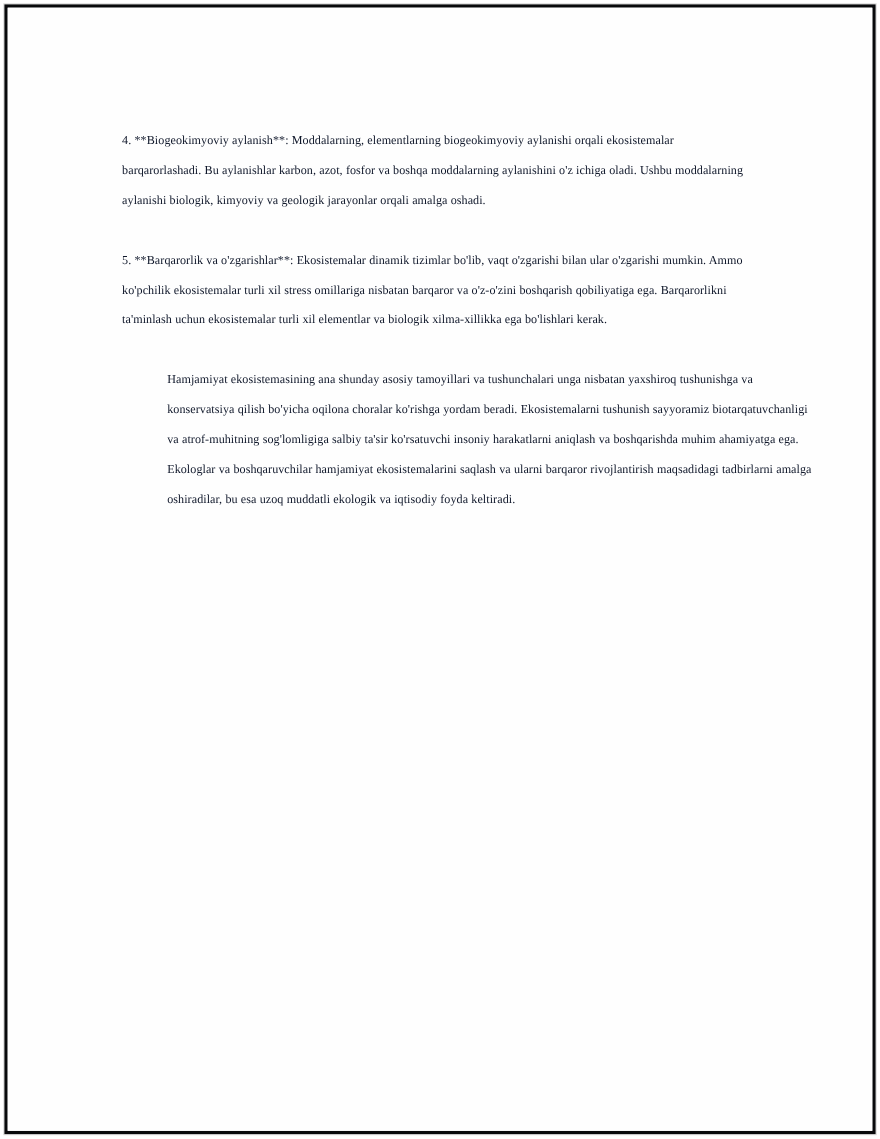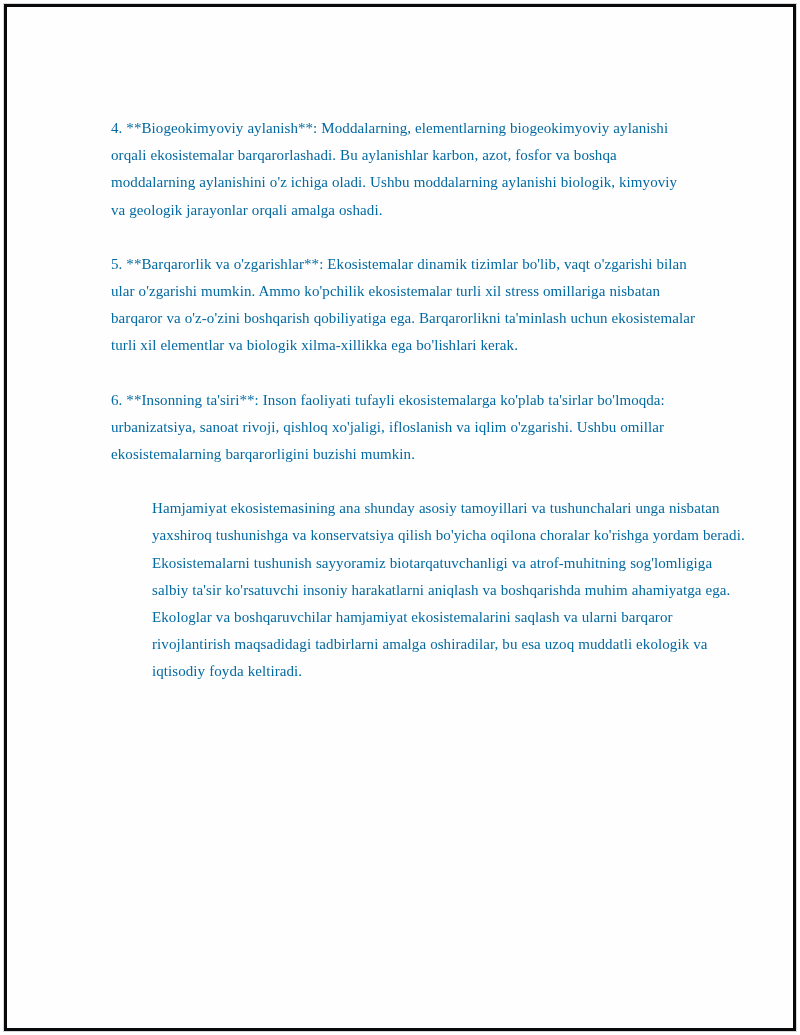--- a/index.html
+++ b/index.html
@@ -32,23 +32,23 @@
     bottom: 0;
     background: #fefefe;
   }
   .doc-body {
     position: absolute;
     left: 104px;
     top: 108px;
     width: 594px;
   }
   .para {
-    font-size: 15px;
+    font-size: 11px;
     line-height: 27.2px;
-    color: #0369a1;
+    color: #0f172a;
     margin: 0 0 27px 0;
     text-align: left;
     letter-spacing: 0.005em;
     word-spacing: 0.01em;
   }
   .para:last-child {
     margin-bottom: 0;
     margin-left: 41px;
   }
   .para.p-narrow {
@@ -62,19 +62,18 @@
 <body>
 
 <div class="page-frame">
   <div class="page-inner">
     <div class="doc-body">
 
       <p class="para p-narrow">4. **Biogeokimyoviy aylanish**: Moddalarning, elementlarning biogeokimyoviy aylanishi orqali ekosistemalar barqarorlashadi. Bu aylanishlar karbon, azot, fosfor va boshqa moddalarning aylanishini o'z ichiga oladi. Ushbu moddalarning aylanishi biologik, kimyoviy va geologik jarayonlar orqali amalga oshadi.</p>
 
       <p class="para p-wide">5. **Barqarorlik va o'zgarishlar**: Ekosistemalar dinamik tizimlar bo'lib, vaqt o'zgarishi bilan ular o'zgarishi mumkin. Ammo ko'pchilik ekosistemalar turli xil stress omillariga nisbatan barqaror va o'z-o'zini boshqarish qobiliyatiga ega. Barqarorlikni ta'minlash uchun ekosistemalar turli xil elementlar va biologik xilma-xillikka ega bo'lishlari kerak.</p>
 
-      <p class="para p-wide">6. **Insonning ta'siri**: Inson faoliyati tufayli ekosistemalarga ko'plab ta'sirlar bo'lmoqda: urbanizatsiya, sanoat rivoji, qishloq xo'jaligi, ifloslanish va iqlim o'zgarishi. Ushbu omillar ekosistemalarning barqarorligini buzishi mumkin.</p>
 
       <p class="para p-wide">Hamjamiyat ekosistemasining ana shunday asosiy tamoyillari va tushunchalari unga nisbatan yaxshiroq tushunishga va konservatsiya qilish bo'yicha oqilona choralar ko'rishga yordam beradi. Ekosistemalarni tushunish sayyoramiz biotarqatuvchanligi va atrof-muhitning sog'lomligiga salbiy ta'sir ko'rsatuvchi insoniy harakatlarni aniqlash va boshqarishda muhim ahamiyatga ega. Ekologlar va boshqaruvchilar hamjamiyat ekosistemalarini saqlash va ularni barqaror rivojlantirish maqsadidagi tadbirlarni amalga oshiradilar, bu esa uzoq muddatli ekologik va iqtisodiy foyda keltiradi.</p>
 
     </div>
   </div>
 </div>
 
 </body></html>

